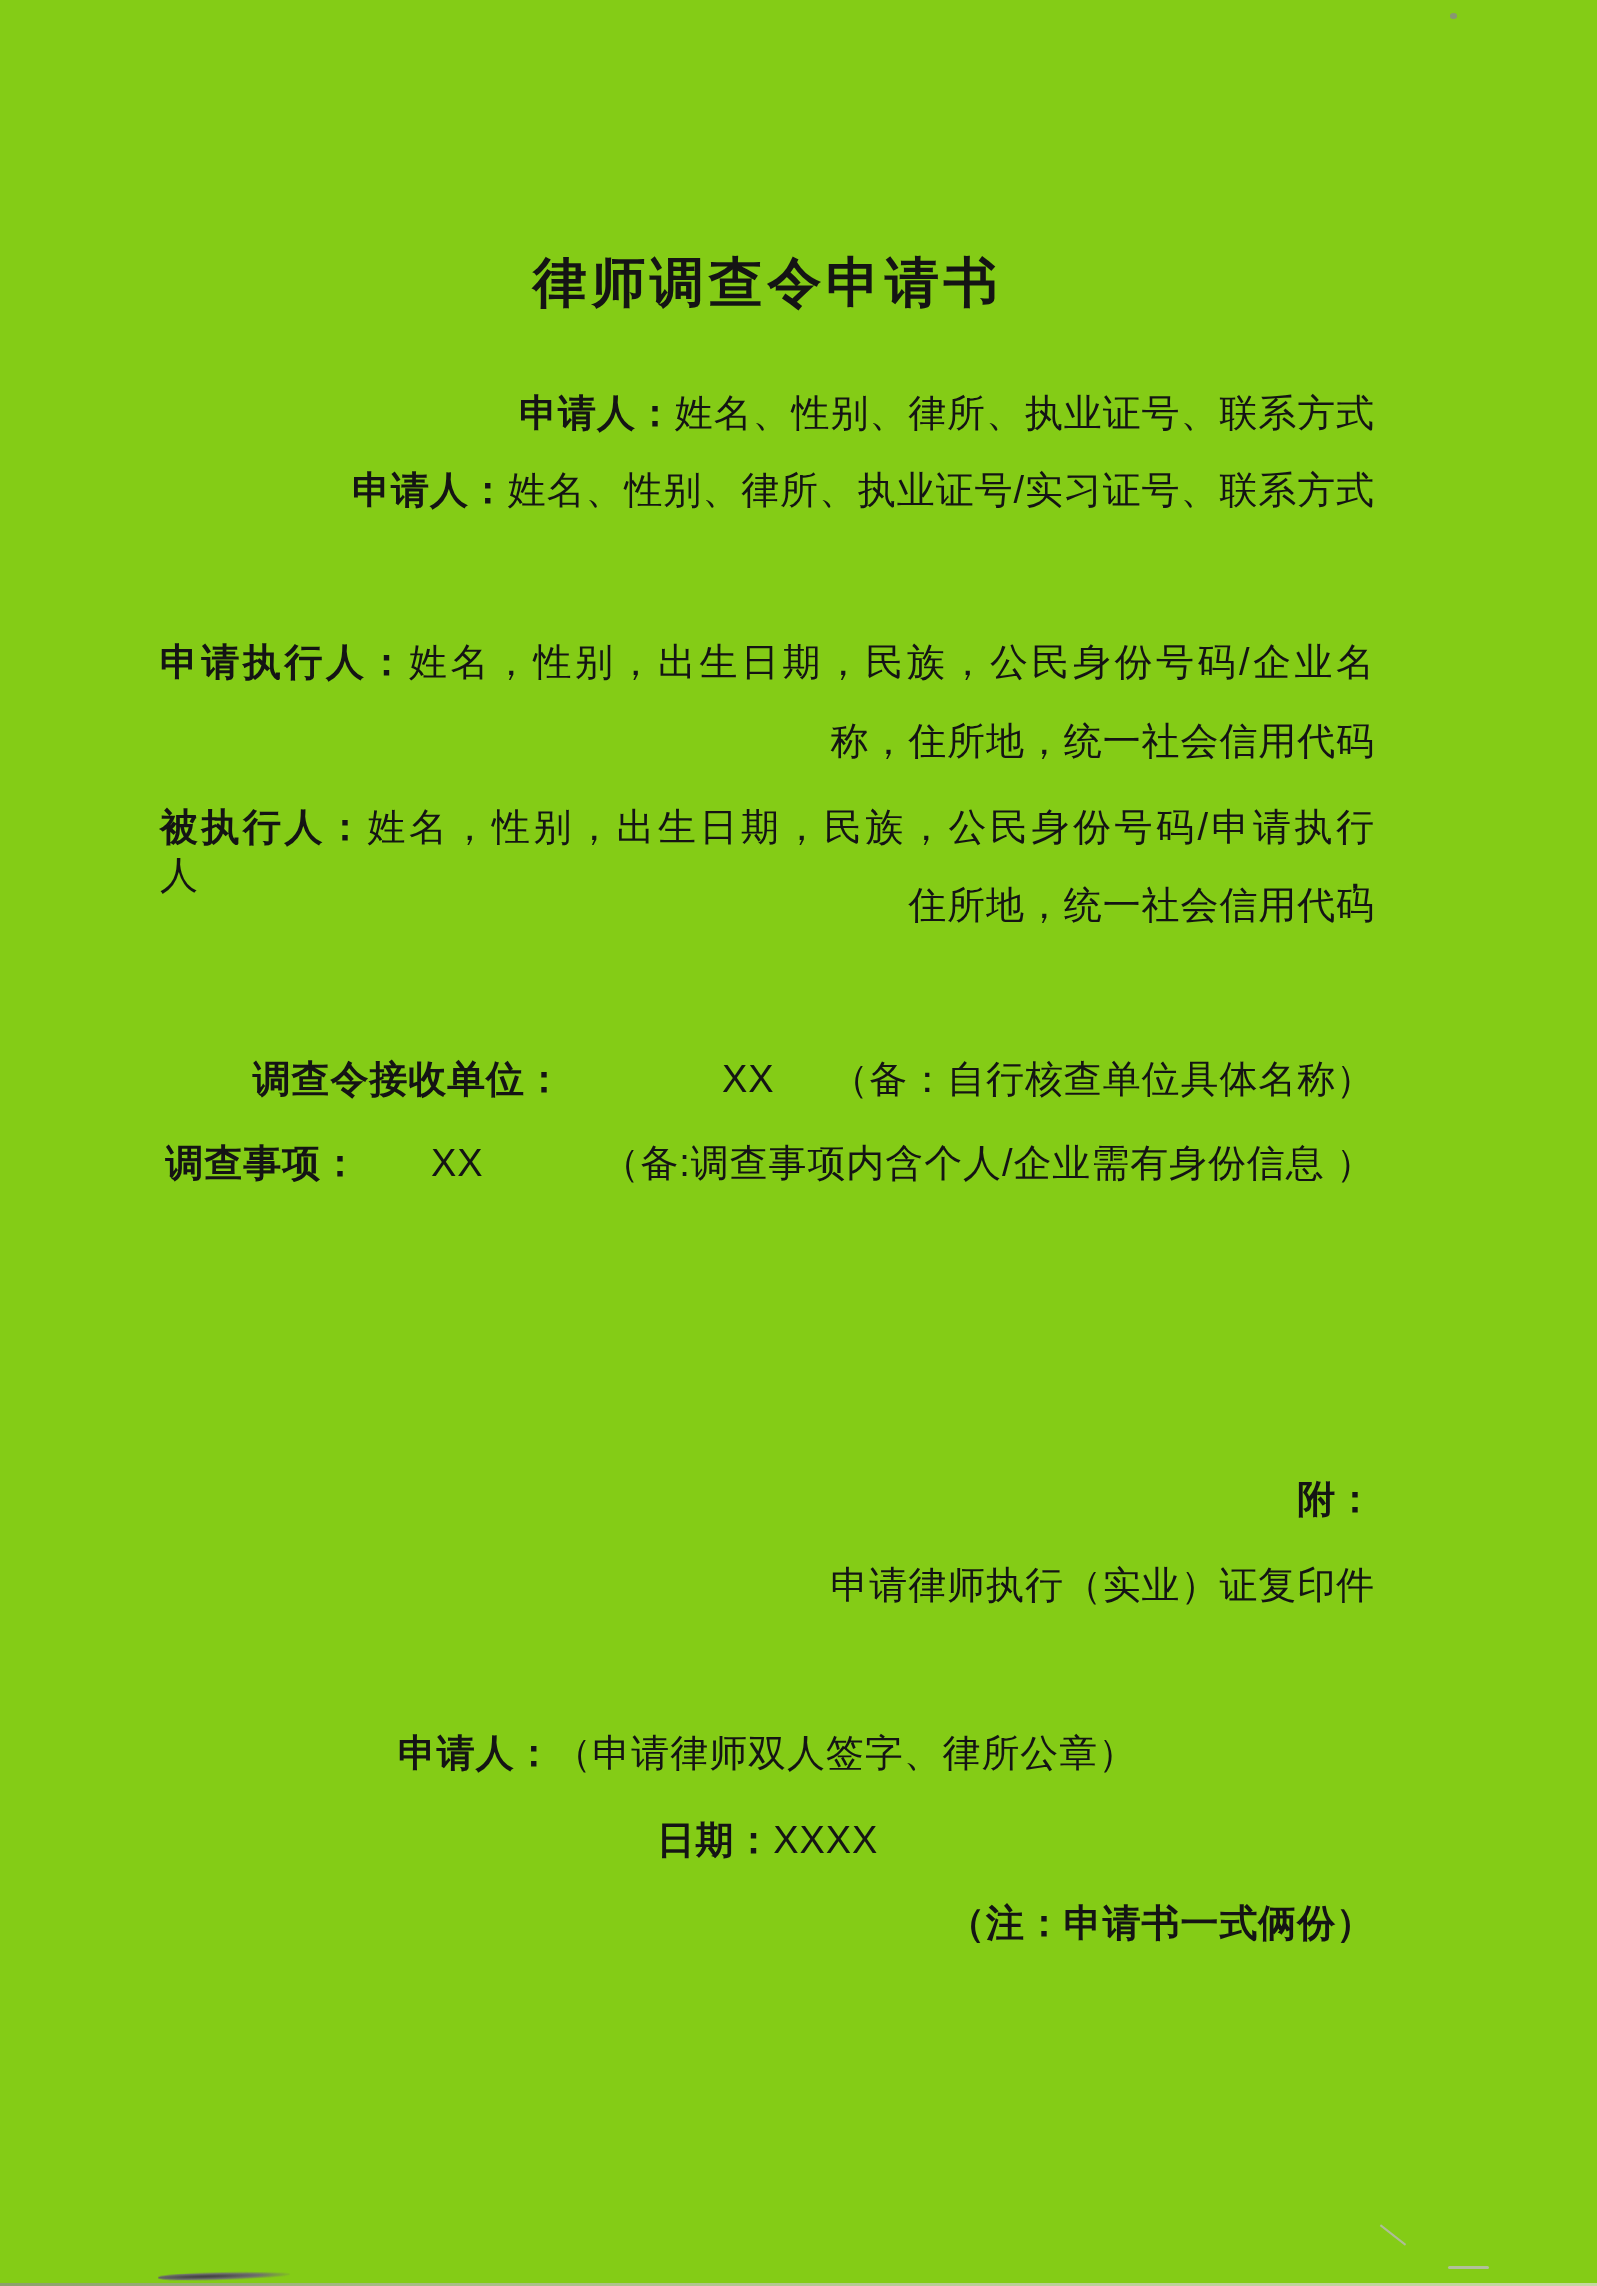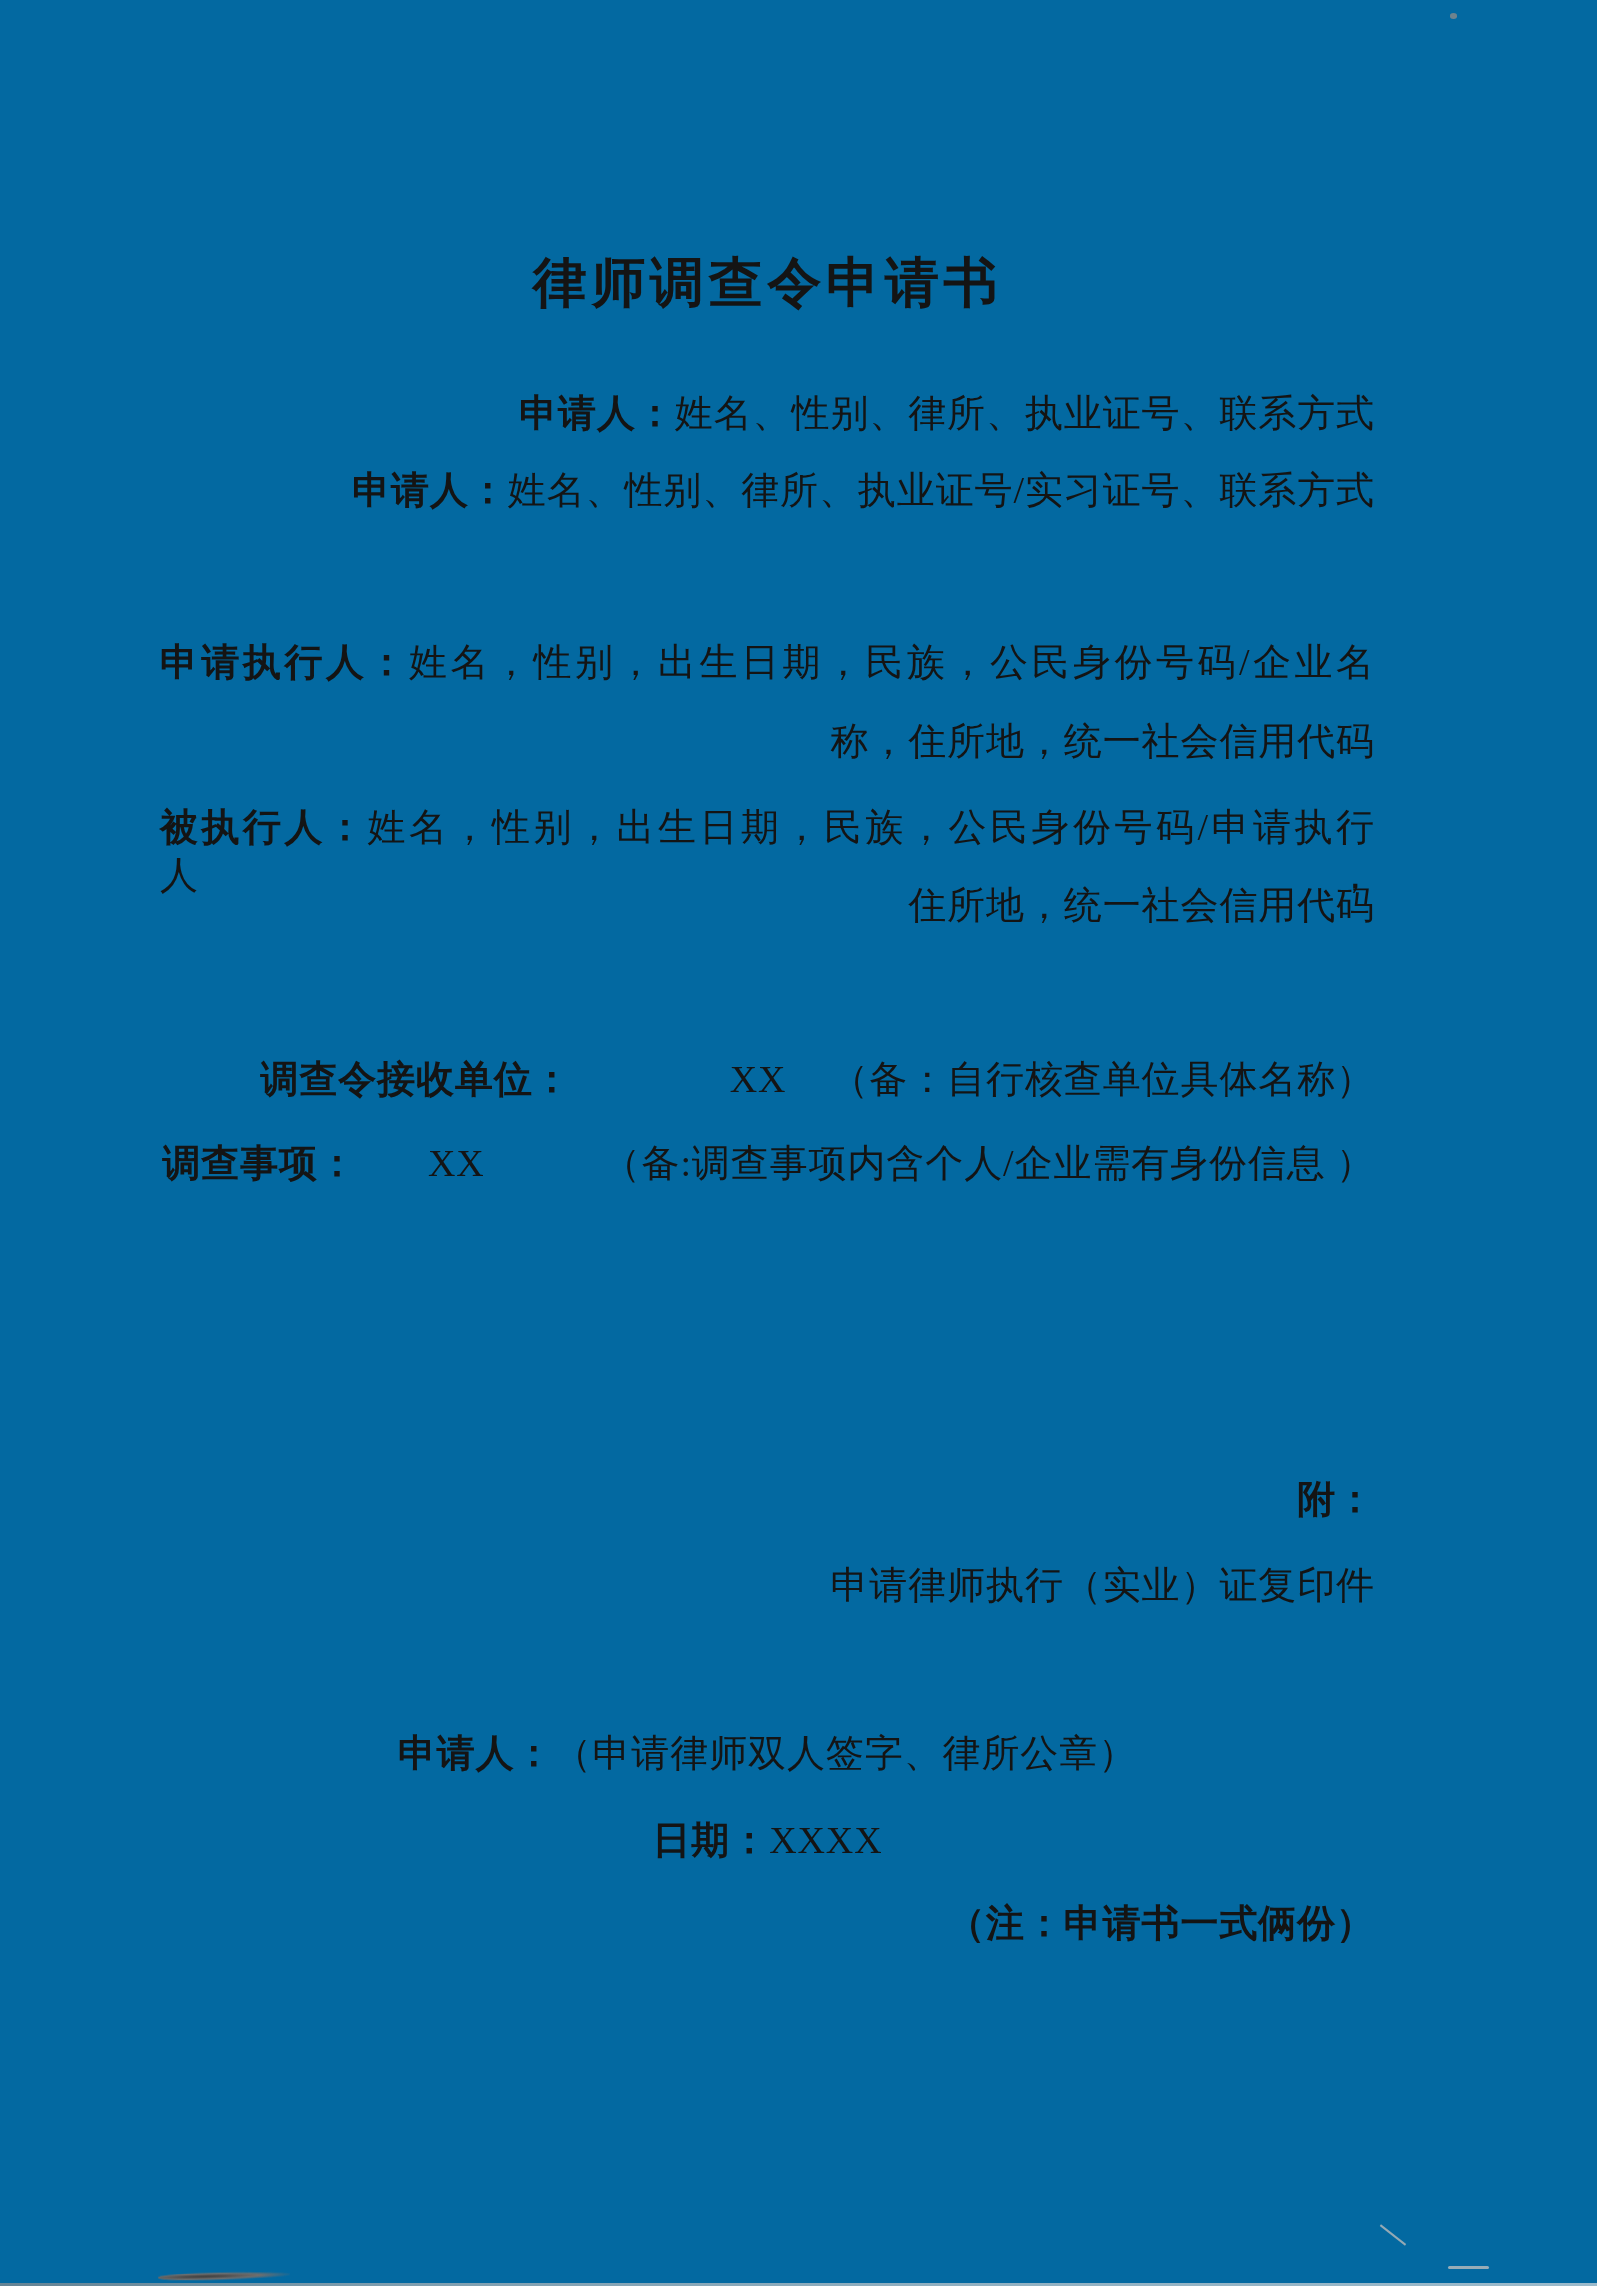--- a/index.html
+++ b/index.html
@@ -1,22 +1,22 @@
 <!DOCTYPE html>
 <html lang="zh" style="font-size:15px"><head>
 <meta charset="utf-8">
 <style>
   html,body{margin:0;padding:0;background:#ffffff;}
   .sheet{
     position:relative;
     width:1598px;
     height:2286px;
-    background:#0369a1;
+    background:#84cc16;
     overflow:hidden;
-    font-family:Liberation Serif, serif;
+    font-family:Liberation Sans, sans-serif;
     color:#141414;
   }
   .line{
     position:absolute;
     left:160px;
     right:223px;
     font-size:38px;
     line-height:1.25;
     letter-spacing:0.9px;
     white-space:nowrap;
@@ -35,21 +35,21 @@
     left:160px;
     right:223px;
     top:247px;
     text-align:center;
     font-size:54px;
     font-weight:700;
     letter-spacing:4.7px;
     white-space:nowrap;
   }
   .xx-receiver{display:inline-block;margin-left:158px;}
-  .note-receiver{display:inline-block;margin-left:44px;}
+  .note-receiver{display:inline-block;margin-left:56px;}
   .xx-matters{display:inline-block;margin-left:71px;}
   .note-matters{display:inline-block;margin-left:118px;}
   .facts-text{margin-left:7.5px;}
   
   .speck{
     position:absolute;left:1450px;top:13px;width:6.6px;height:5.6px;
     background:#8a8a8a;border-radius:50%;opacity:.8;
   }
   .smudge{
     position:absolute;left:158px;top:2272px;width:132px;height:7.5px;

